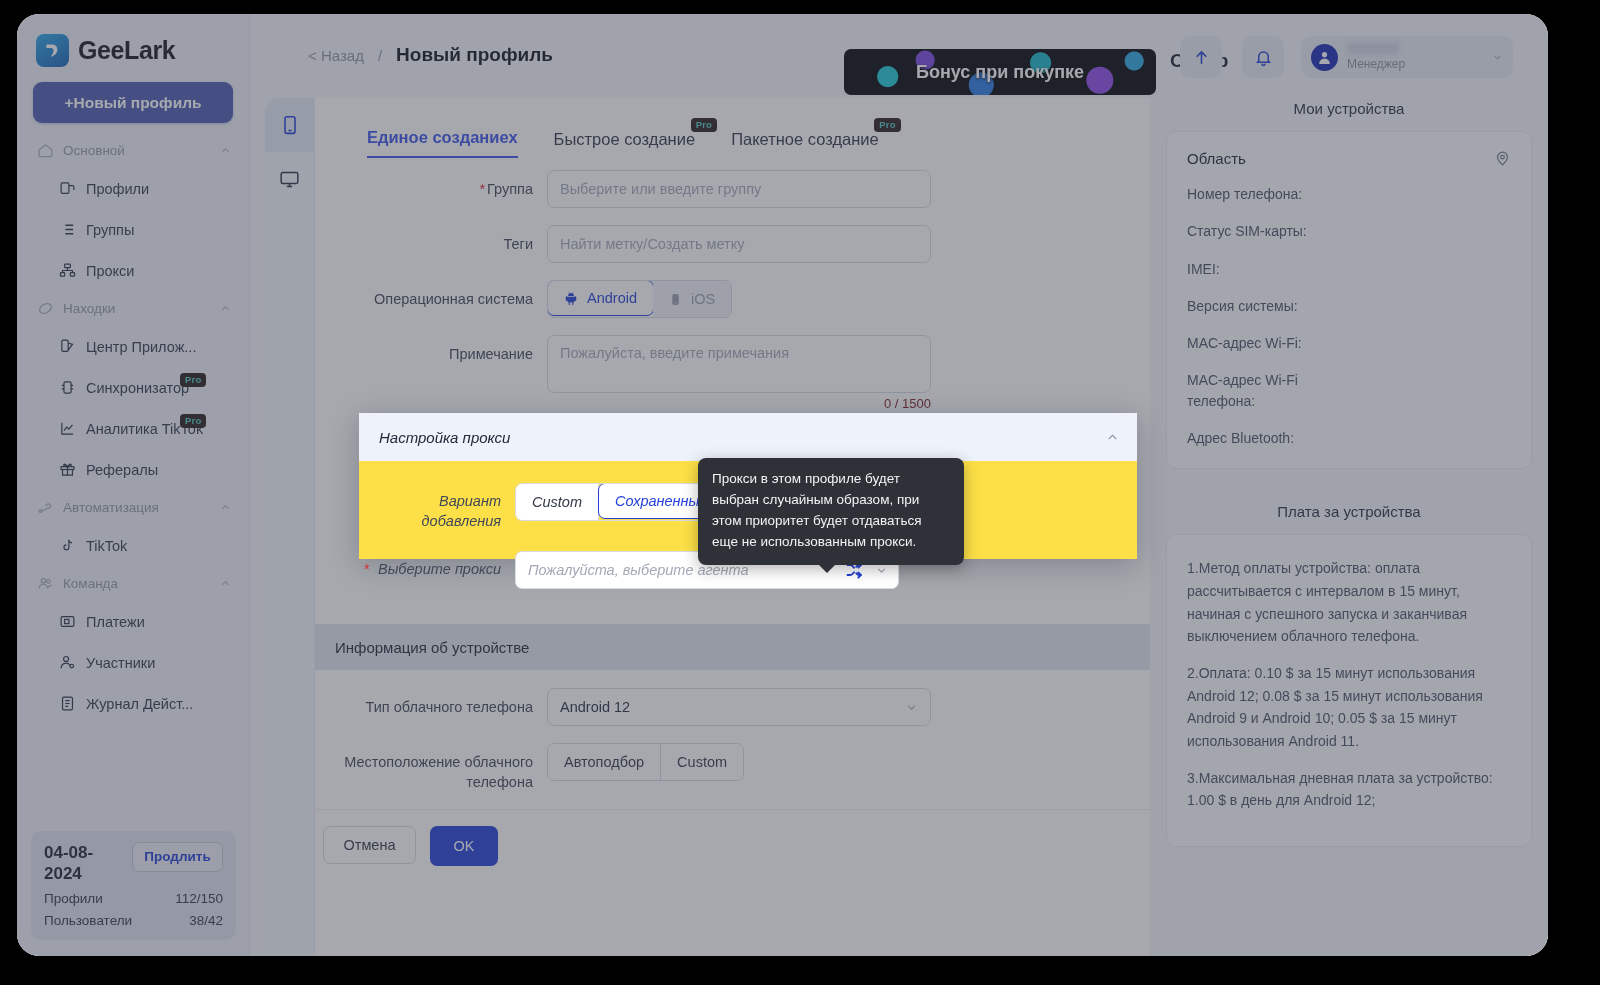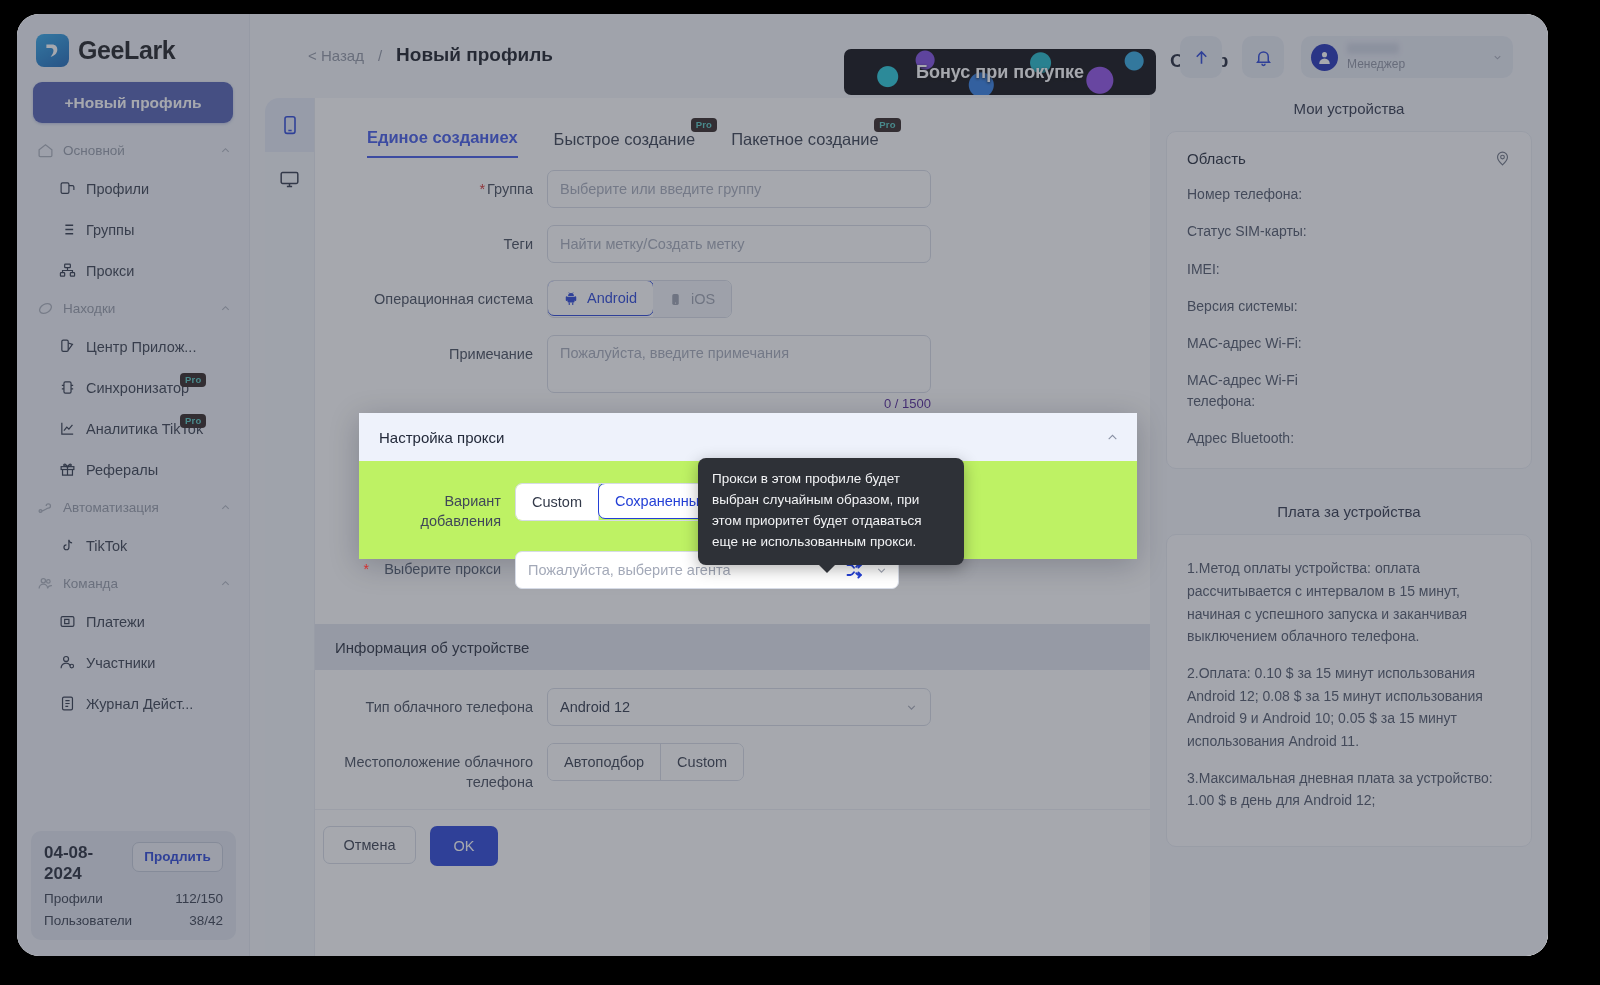--- a/index.html
+++ b/index.html
@@ -168,21 +168,21 @@
     font-size: 14.5px; color: #404858; line-height: 1.35; padding-top: 10px;
   }
   .lbl .req { color: #d42d2d; margin-right: 2px; }
   .ctl { flex: 1; }
   .inp {
     width: 384px; height: 38px; border: 1px solid #d6dbe6; border-radius: 7px;
     background: #fff; display: flex; align-items: center; padding: 0 12px;
     font-size: 14.5px; color: #a3a9b8; cursor: text;
   }
   .ta { height: 58px; align-items: flex-start; padding-top: 9px; }
-  .counter { width: 384px; text-align: right; font-size: 13px; color: #4c1d95; margin-top: 3px; }
+  .counter { width: 384px; text-align: right; font-size: 13px; color: #7f1d1d; margin-top: 3px; }
 
   .seg { display: inline-flex; border: 1px solid #d6dbe6; border-radius: 7px; overflow: hidden; }
   .seg-btn {
     height: 36px; padding: 8px 16px; display: flex; align-items: center; gap: 9px;
     font-size: 14.5px; color: #333a4a; background: #f1f3f8; cursor: pointer;
     border-right: 1px solid #d6dbe6;
   }
   .seg-btn:last-child { border-right: none; }
   .seg-btn.active { background: #fff; color: #2440d6; border: 1.5px solid #2440d6; border-radius: 7px; margin: -1px; }
   .seg-btn.dim { color: #9aa0ae; }
@@ -215,23 +215,24 @@
   .ov-sub { text-align: center; font-size: 15px; color: #2a3145; margin-top: 28px; }
   .ov-card { margin: 14px 16px 0 16px; background: #fbfcfe; border: 1px solid #e7eaf1; border-radius: 10px; padding: 18px 20px 20px 20px; }
   .ov-card-head { display: flex; align-items: center; justify-content: space-between; font-size: 15px; color: #1c2333; }
   .ov-field { font-size: 14px; color: #4a5265; margin-top: 17px; line-height: 1.45; }
   .ov-para { font-size: 14px; color: #4a5265; line-height: 1.62; margin-bottom: 14px; }
 
   
   #proxy-modal {
     position: absolute;
     left: 342px; top: 399px; width: 778px; height: 146px;
-    background: #bef264;
+    background: #fde047;
     z-index: 80;
     box-shadow: 0 6px 28px rgba(10,14,30,.22);
+    font-style: italic;
   }
   #proxy-modal .section-head { margin: 0; background: #eef2fb; height: 48px; }
   #proxy-modal .row { margin-bottom: 0; }
   #proxy-modal .modal-body { padding-top: 22px; }
   .lbl-m { width: 146px; text-align: right; padding-right: 14px; font-size: 14.5px; color: #404858; line-height: 1.35; padding-top: 9px; }
   .req-mark { width: 10px; text-align: right; color: #d42d2d; font-size: 14px; padding-top: 10px; }
 
   .sel-inp {
     width: 384px; height: 38px; border: 1px solid #d6dbe6; border-radius: 7px;
     display: flex; align-items: center; padding: 0 10px 0 12px;

